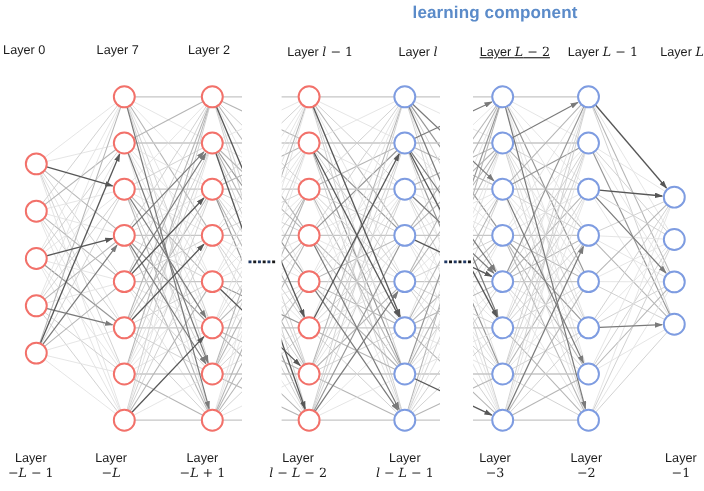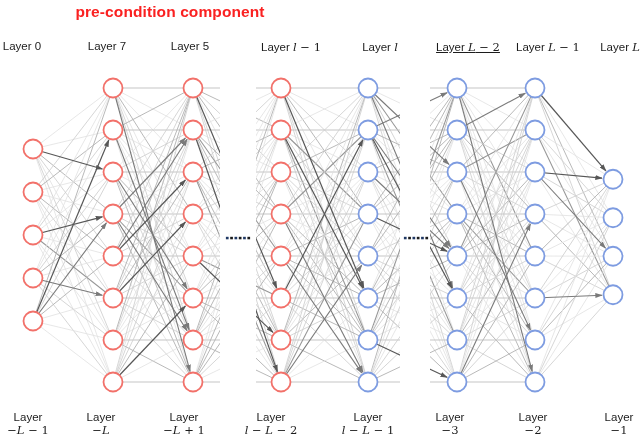--- a/index.html
+++ b/index.html
@@ -20,21 +20,21 @@
     transform:translateX(-50%);text-align:center;line-height:13px;white-space:nowrap;
   }
   .ms{font-family:"DejaVu Serif",serif;}
   .mv{font-family:"DejaVu Serif",serif;font-style:italic;}
   svg.net{position:absolute;left:0;top:0;}
 </style>
 </head>
 <body>
 
 <div class="stage">
-  <div class="hdr" id="hdr-pre" style="left: 170px; color: rgb(250, 33, 33);">pre-condition component</div>
+  <div class="hdr" id="hdr-learn" style="left: 450px; color: rgb(91, 139, 201);">learning component</div>
   <svg class="net" id="net" width="640" height="446" viewBox="0 0 640 446">
       <defs>
        <marker id="ar1" viewBox="0 0 9 6" markerWidth="7.5" markerHeight="5" refX="8" refY="3" orient="auto" markerUnits="userSpaceOnUse">
           <path d="M0,0 L9,3 L0,6 Z" fill="#7a7a7a"></path>
         </marker>
        <marker id="ar2" viewBox="0 0 9 6" markerWidth="7.5" markerHeight="5" refX="8" refY="3" orient="auto" markerUnits="userSpaceOnUse">
           <path d="M0,0 L9,3 L0,6 Z" fill="#575757"></path>
         </marker>
      </defs>
      <g>
@@ -509,21 +509,21 @@
         <circle cx="613" cy="217.75" r="9.5" fill="#ffffff" stroke="#7e9ce1" stroke-width="1.8"></circle>
         <circle cx="613" cy="256.25" r="9.5" fill="#ffffff" stroke="#7e9ce1" stroke-width="1.8"></circle>
         <circle cx="613" cy="294.75" r="9.5" fill="#ffffff" stroke="#7e9ce1" stroke-width="1.8"></circle>
       </g>
     </svg>
   <div id="labels">
       <div class="toplbl" style="left: 22px;">Layer 0</div>
       <div class="botlbl" style="left: 28px;">Layer<br><span class="ms">−<span class="mv">L</span> − 1</span></div>
       <div class="toplbl" style="left: 107px;">Layer 7</div>
       <div class="botlbl" style="left: 101px;">Layer<br><span class="ms">−<span class="mv">L</span></span></div>
-      <div class="toplbl" style="left: 190px;">Layer 5</div>
+      <div class="toplbl" style="left: 190px;">Layer 2</div>
       <div class="botlbl" style="left: 184px;">Layer<br><span class="ms">−<span class="mv">L</span> + 1</span></div>
       <div class="toplbl" style="left: 291px;">Layer <span class="ms"><span class="mv">l</span> − 1</span></div>
       <div class="botlbl" style="left: 271px;">Layer<br><span class="ms"><span class="mv">l</span> − <span class="mv">L</span> − 2</span></div>
       <div class="toplbl" style="left: 380px;">Layer <span class="ms"><span class="mv">l</span></span></div>
       <div class="botlbl" style="left: 368px;">Layer<br><span class="ms"><span class="mv">l</span> − <span class="mv">L</span> − 1</span></div>
       <div class="toplbl" style="left: 468px; text-decoration: underline;">Layer <span class="ms"><span class="mv">L</span> − 2</span></div>
       <div class="botlbl" style="left: 450px;">Layer<br><span class="ms">−3</span></div>
       <div class="toplbl" style="left: 548px;">Layer <span class="ms"><span class="mv">L</span> − 1</span></div>
       <div class="botlbl" style="left: 533px;">Layer<br><span class="ms">−2</span></div>
       <div class="toplbl" style="left: 620px;">Layer <span class="ms"><span class="mv">L</span></span></div>

